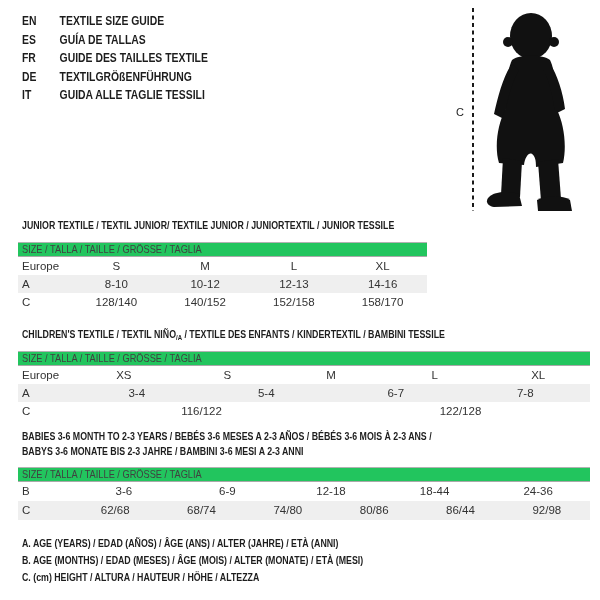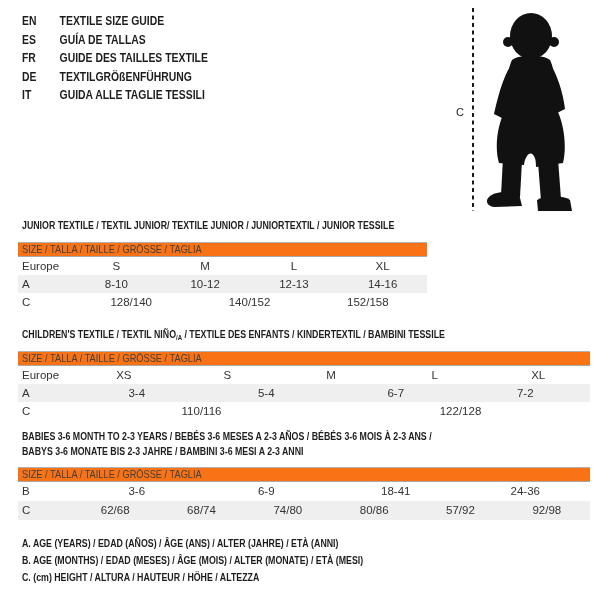--- a/index.html
+++ b/index.html
@@ -27,21 +27,21 @@
   .title-children{top:328px;}
   .title-babies{top:429px;line-height:15px;}
   .subA{font-size:7.5px;vertical-align:-2px;}
 
   
   .size-table{position:absolute;left:18px;}
   .tbl-junior{top:242px;width:409px;}
   .tbl-children{top:351px;width:572px;}
   .tbl-babies{top:467px;width:572px;}
   .bar{
-    height:13px;line-height:13px;background:#f97316;
+    height:13px;line-height:13px;background:#22c55e;
     border-top:1px solid #b2b2b2;border-bottom:1px solid #a9a9a9;
     font-size:10.5px;color:#404040;padding-left:4px;
   }
   .trow{display:flex;height:18px;line-height:18px;font-size:11.5px;color:#333333;}
   .tbl-babies .trow{height:19px;line-height:19px;}
   .trow .lbl{width:54px;padding-left:4px;box-sizing:border-box;}
   .trow .cell{flex:1;text-align:center;}
   .stripe{background:#efefef;}
 
   
@@ -110,20 +110,21 @@
     <span class="cell">8-10</span>
     <span class="cell">10-12</span>
     <span class="cell">12-13</span>
     <span class="cell">14-16</span>
   </div>
   <div class="trow">
     <span class="lbl">C</span>
     <span class="cell">128/140</span>
     <span class="cell">140/152</span>
     <span class="cell">152/158</span>
+    <span class="cell">158/170</span>
   </div>
 </div>
 
 <div class="section-title title-children cond">
   <span>CHILDREN'S TEXTILE / TEXTIL NIÑO</span><span class="subA">/A</span><span> / TEXTILE DES ENFANTS / KINDERTEXTIL / BAMBINI TESSILE</span>
 </div>
 <div class="size-table tbl-children">
   <div class="bar">
     <span class="cond88" style="display:inline-block">SIZE / TALLA / TAILLE / GRÖSSE / TAGLIA</span>
   </div>
@@ -133,51 +134,52 @@
     <span class="cell">S</span>
     <span class="cell">M</span>
     <span class="cell">L</span>
     <span class="cell">XL</span>
   </div>
   <div class="trow stripe">
     <span class="lbl">A</span>
     <span class="cell">3-4</span>
     <span class="cell">5-4</span>
     <span class="cell">6-7</span>
-    <span class="cell">7-2</span>
+    <span class="cell">7-8</span>
   </div>
   <div class="trow">
     <span class="lbl">C</span>
-    <span class="cell">110/116</span>
+    <span class="cell">116/122</span>
     <span class="cell">122/128</span>
   </div>
 </div>
 
 <div class="section-title title-babies cond">
   <div>BABIES 3-6 MONTH TO 2-3 YEARS / BEBÉS 3-6 MESES A 2-3 AÑOS / BÉBÉS 3-6 MOIS À 2-3 ANS /</div>
   <div>BABYS 3-6 MONATE BIS 2-3 JAHRE / BAMBINI 3-6 MESI A 2-3 ANNI</div>
 </div>
 <div class="size-table tbl-babies">
   <div class="bar">
     <span class="cond88" style="display:inline-block">SIZE / TALLA / TAILLE / GRÖSSE / TAGLIA</span>
   </div>
   <div class="trow">
     <span class="lbl">B</span>
     <span class="cell">3-6</span>
     <span class="cell">6-9</span>
-    <span class="cell">18-41</span>
+    <span class="cell">12-18</span>
+    <span class="cell">18-44</span>
     <span class="cell">24-36</span>
   </div>
   <div class="trow stripe">
     <span class="lbl">C</span>
     <span class="cell">62/68</span>
     <span class="cell">68/74</span>
     <span class="cell">74/80</span>
     <span class="cell">80/86</span>
-    <span class="cell">57/92</span>
+    <span class="cell">86/44</span>
     <span class="cell">92/98</span>
   </div>
 </div>
 
 <div class="legend cond">
   <div>A. AGE (YEARS) / EDAD (AÑOS) / ÂGE (ANS) / ALTER (JAHRE) / ETÀ (ANNI)</div>
   <div>B. AGE (MONTHS) / EDAD (MESES) / ÂGE (MOIS) / ALTER (MONATE) / ETÀ (MESI)</div>
   <div>C. (cm) HEIGHT / ALTURA / HAUTEUR / HÖHE / ALTEZZA</div>
 </div>
 

